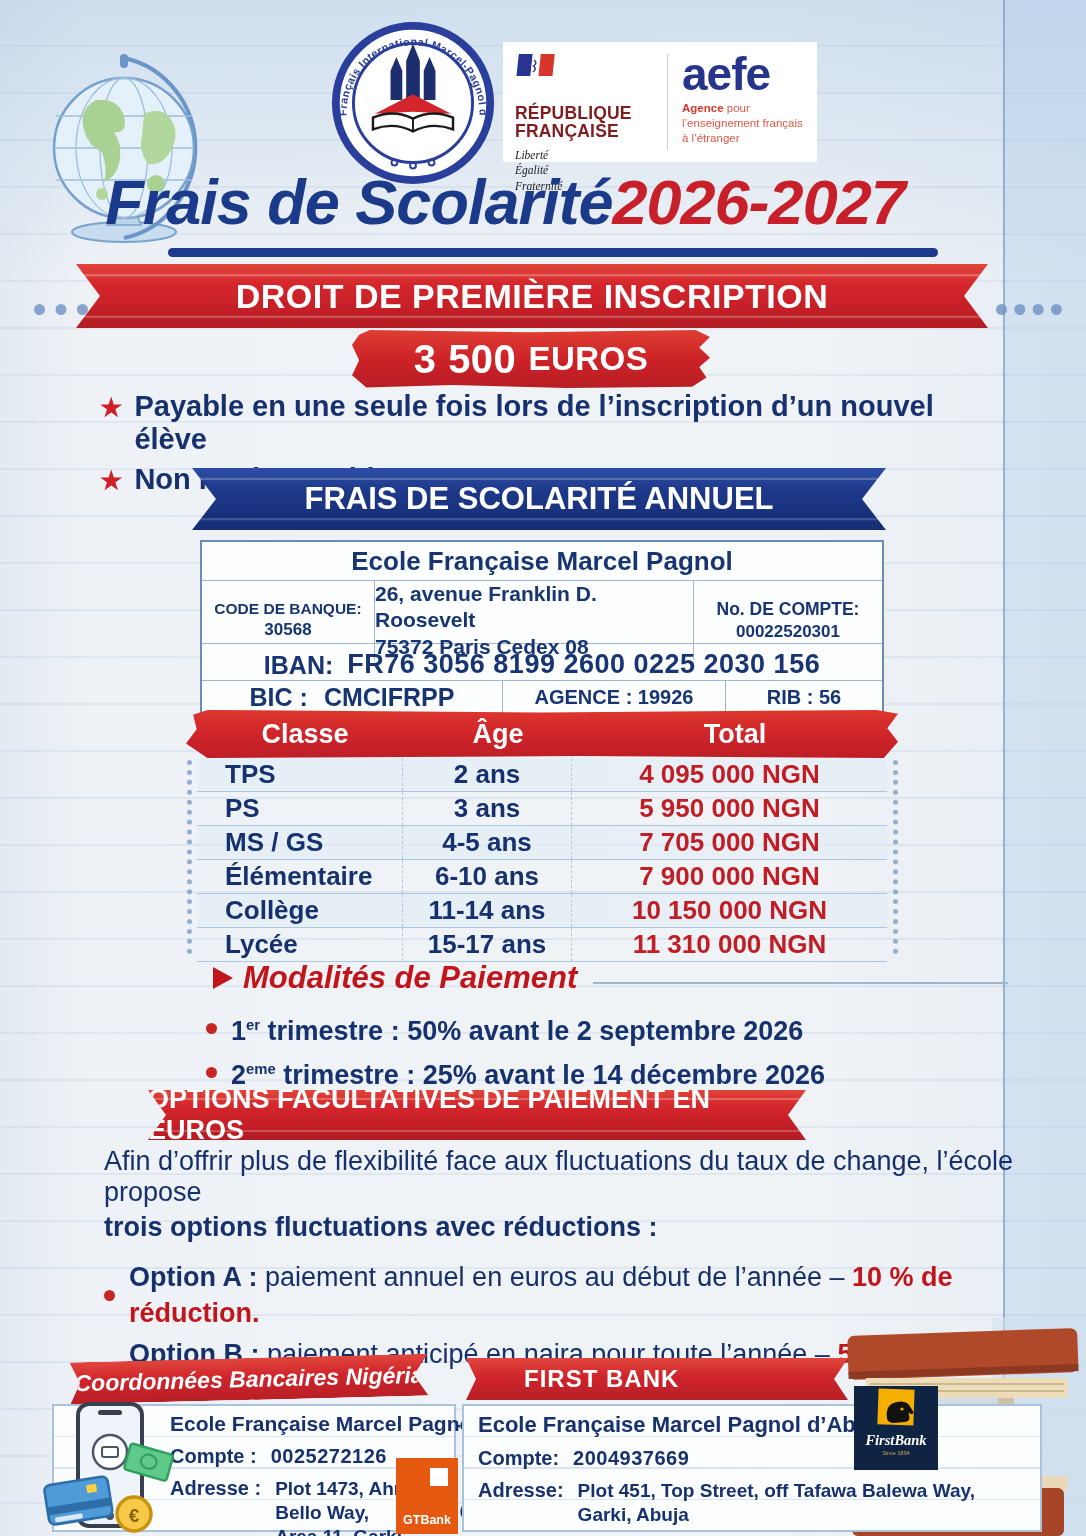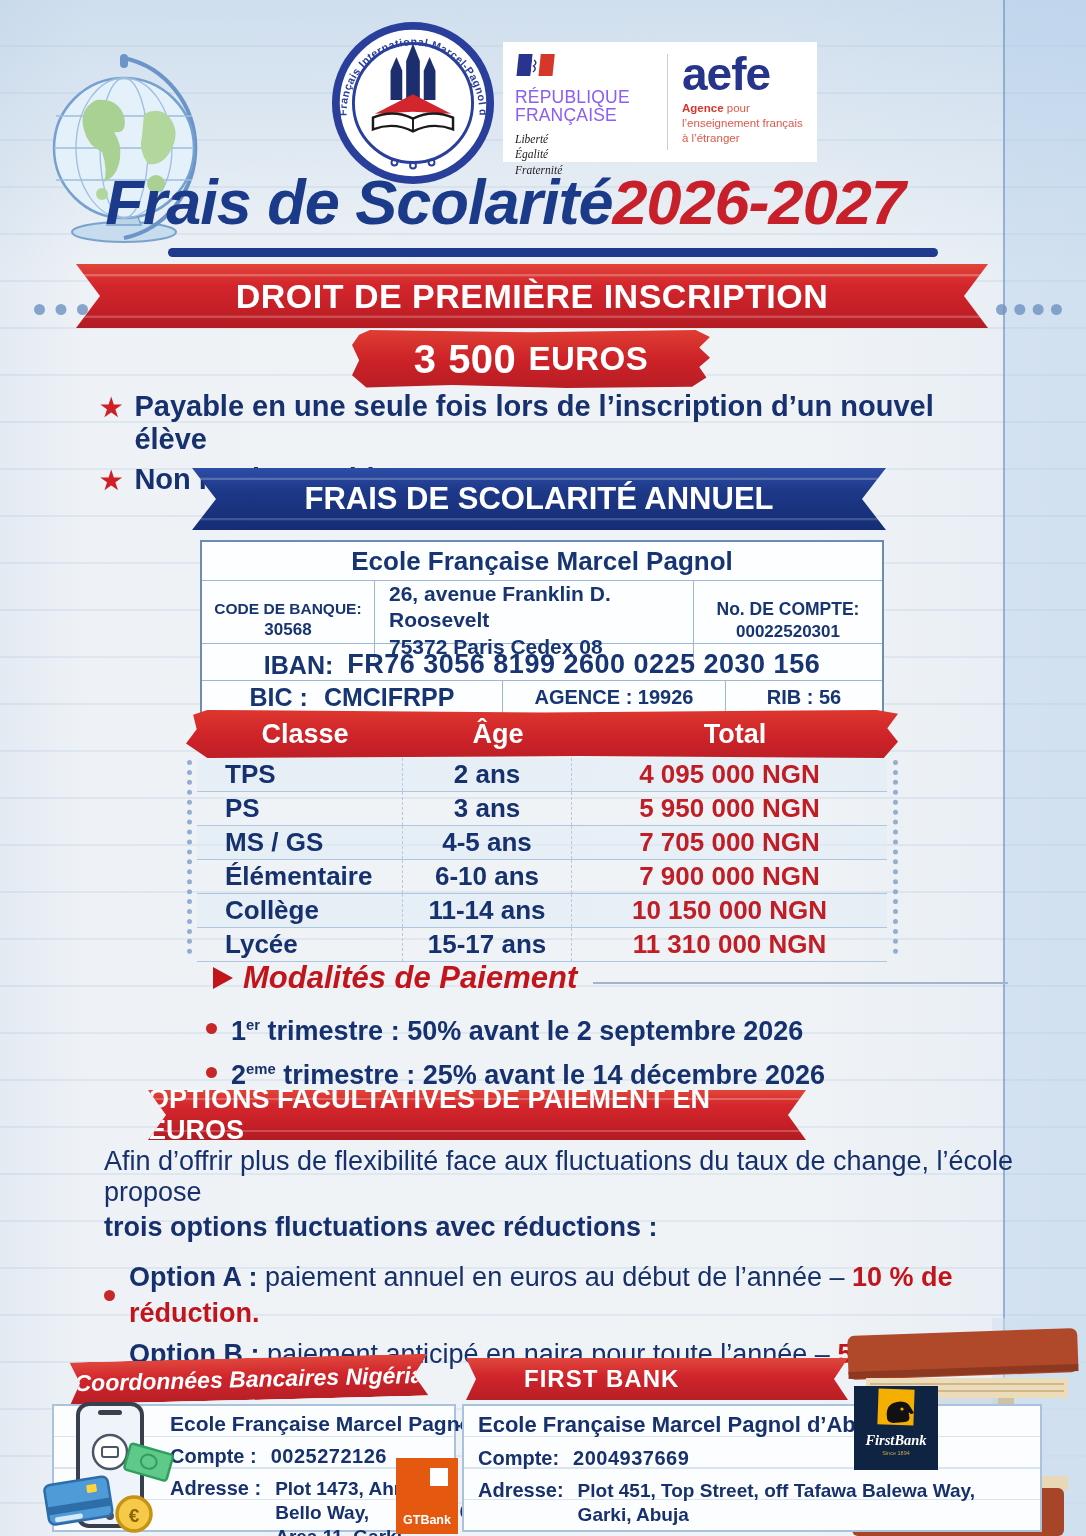--- a/index.html
+++ b/index.html
@@ -12,21 +12,21 @@
       linear-gradient(90deg, #e3eaf2 0, #eef2f6 8%, #f0f3f6 72%, #e6edf4 100%);
   }
   .right-strip{position:absolute;top:0;right:0;width:81px;height:100%;
     background:rgba(176,206,233,.38);border-left:2.5px solid rgba(96,140,190,.55);}
   
   .globe{position:absolute;left:38px;top:48px;width:170px;height:195px;}
   .crest{position:absolute;left:330px;top:20px;width:166px;height:166px;}
   .gov-box{position:absolute;left:503px;top:42px;width:314px;height:120px;background:#fff;
     display:flex;align-items:flex-start;padding:10px 12px;box-sizing:border-box;gap:14px;}
   .rf{width:138px;}
-  .rf .rf-name{font-size:17.5px;font-weight:400;color:#8b5cf6;line-height:1.05;margin-top:4px;letter-spacing:.2px;}
+  .rf .rf-name{font-size:17.5px;font-weight:700;color:#7f1d1d;line-height:1.05;margin-top:20px;letter-spacing:.2px;}
   .rf .motto{font-family:"Liberation Serif",serif;font-style:italic;font-size:11.5px;color:#222;margin-top:7px;line-height:1.35;}
   .gov-divider{width:1px;background:#cfcfcf;align-self:stretch;margin:2px 0;}
   .aefe{flex:1;padding-top:2px;}
   .aefe .aefe-name{font-size:46px;font-weight:800;color:#27348b;letter-spacing:-1px;line-height:.9;}
   .aefe .tag{font-size:11.5px;color:#e2564a;line-height:1.3;margin-top:6px;}
   .aefe .tag b{color:#d7362b;}
   .main-title{position:absolute;left:0;top:166px;width:1010px;text-align:center;
     font-size:63px;font-weight:800;font-style:italic;color:#1c3a8a;letter-spacing:-1px;white-space:nowrap;}
   .main-title .years{color:#c8202a;}
   .title-rule{position:absolute;left:168px;top:248px;width:770px;height:9px;background:#1d3a8c;border-radius:5px;}
@@ -56,21 +56,21 @@
   .intro{position:absolute;left:100px;top:390px;width:890px;color:#16316e;font-weight:800;font-size:29px;}
   .intro .line{display:flex;align-items:baseline;margin-bottom:7px;}
   .star{color:#cf2027;font-size:25px;margin-right:12px;}
   
   .bank-box{position:absolute;left:200px;top:540px;width:684px;background:#fdfeff;
     border:2px solid #6d8cb3;box-sizing:border-box;color:#173572;}
   .bb-name{height:38px;display:flex;align-items:center;justify-content:center;font-weight:800;font-size:26px;
     border-bottom:1.5px solid #9db6d2;}
   .bb-row2{display:grid;grid-template-columns:172px 1fr 188px;height:62px;border-bottom:1.5px solid #9db6d2;}
   .bb-cell{display:flex;flex-direction:column;align-items:center;justify-content:center;text-align:center;}
-  .bb-cell.addr{align-items:flex-start;text-align:left;padding-left:14px;border-left:1.5px solid #9db6d2;border-right:1.5px solid #9db6d2;}
+  .bb-cell.addr{align-items:flex-start;text-align:left;padding-left:0;border-left:1.5px solid #9db6d2;border-right:1.5px solid #9db6d2;}
   .bb-label{font-size:15.5px;font-weight:800;}
   .bb-val{font-size:17px;font-weight:800;margin-top:2px;}
   .bb-addr-line{font-size:21px;font-weight:800;line-height:1.25;}
   .bb-compte-l{font-size:17.5px;font-weight:800;}
   .bb-iban{height:36px;display:flex;align-items:flex-end;justify-content:center;border-bottom:1.5px solid #9db6d2;}
   .bb-iban .lbl{font-size:25px;font-weight:800;margin-right:14px;}
   .bb-iban .val{font-size:27px;font-weight:800;letter-spacing:.5px;}
   .bb-row4{display:grid;grid-template-columns:300px 224px 1fr;height:32px;}
   .bb-r4c{display:flex;align-items:center;justify-content:center;font-weight:800;}
   .bb-r4c.bic{font-size:25px;}

